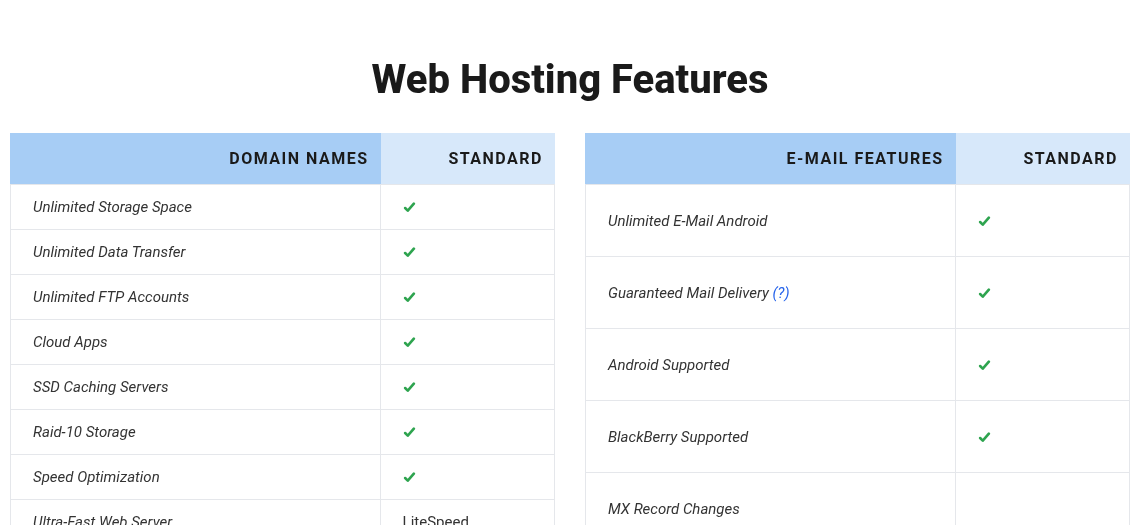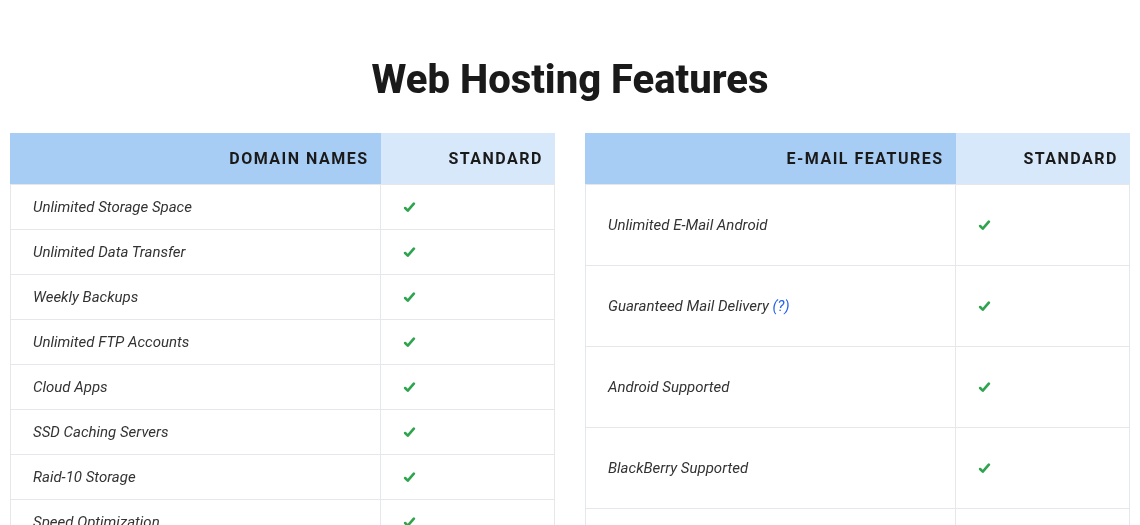--- a/index.html
+++ b/index.html
@@ -102,26 +102,20 @@
                 <path d="M13.485 1.929a1.5 1.5 0 0 1 .086 2.117l-7 8a1.5 1.5 0 0 1-2.2.06l-3-3a1.5 1.5 0 1 1 2.122-2.122l1.87 1.87 5.905-6.749a1.5 1.5 0 0 1 2.117-.176z"></path>
               </svg></span></td>
         </tr>
         <tr>
           <td class="col-feature"><span>Unlimited Data Transfer</span></td>
           <td class="col-plan"><span class="check-icon"><svg viewBox="0 0 16 16">
                 <path d="M13.485 1.929a1.5 1.5 0 0 1 .086 2.117l-7 8a1.5 1.5 0 0 1-2.2.06l-3-3a1.5 1.5 0 1 1 2.122-2.122l1.87 1.87 5.905-6.749a1.5 1.5 0 0 1 2.117-.176z"></path>
               </svg></span></td>
         </tr>
         <tr>
-          <td class="col-feature"><span>Weekly Backups</span></td>
-          <td class="col-plan"><span class="check-icon"><svg viewBox="0 0 16 16">
-                <path d="M13.485 1.929a1.5 1.5 0 0 1 .086 2.117l-7 8a1.5 1.5 0 0 1-2.2.06l-3-3a1.5 1.5 0 1 1 2.122-2.122l1.87 1.87 5.905-6.749a1.5 1.5 0 0 1 2.117-.176z"></path>
-              </svg></span></td>
-        </tr>
-        <tr>
           <td class="col-feature"><span>Unlimited FTP Accounts</span></td>
           <td class="col-plan"><span class="check-icon"><svg viewBox="0 0 16 16">
                 <path d="M13.485 1.929a1.5 1.5 0 0 1 .086 2.117l-7 8a1.5 1.5 0 0 1-2.2.06l-3-3a1.5 1.5 0 1 1 2.122-2.122l1.87 1.87 5.905-6.749a1.5 1.5 0 0 1 2.117-.176z"></path>
               </svg></span></td>
         </tr>
         <tr>
           <td class="col-feature"><span>Cloud Apps</span></td>
           <td class="col-plan"><span class="check-icon"><svg viewBox="0 0 16 16">
                 <path d="M13.485 1.929a1.5 1.5 0 0 1 .086 2.117l-7 8a1.5 1.5 0 0 1-2.2.06l-3-3a1.5 1.5 0 1 1 2.122-2.122l1.87 1.87 5.905-6.749a1.5 1.5 0 0 1 2.117-.176z"></path>
               </svg></span></td>

